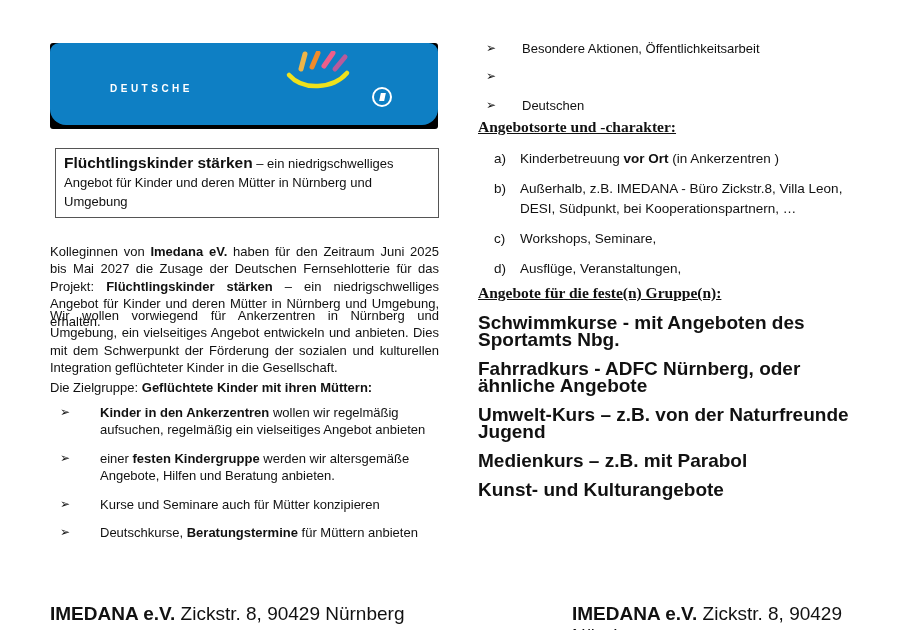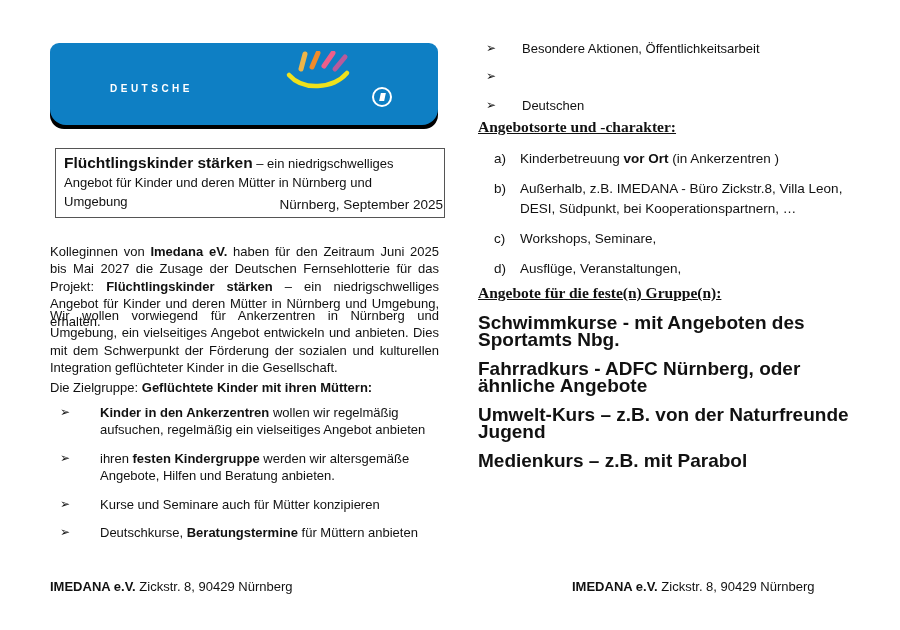--- a/index.html
+++ b/index.html
@@ -2,51 +2,51 @@
 <html><head>
 <meta charset="utf-8">
 <style>
   html,body{margin:0;padding:0;background:#ffffff;}
   .page{
     position:relative;width:900px;height:630px;background:#ffffff;
     font-family:"Liberation Sans","DejaVu Sans",sans-serif;color:#111;
     overflow:hidden;
   }
   
-  .logo{position:absolute;left:50px;top:43px;width:388px;height:86px;background:#000;border-radius:14px;}
+  .logo{position:absolute;left:50px;top:43px;width:388px;height:86px;background:#000;border-radius:3px;}
   .logo-blue{position:absolute;left:0;right:0;top:0;bottom:4px;background:#0e7fc4;border-radius:9px 9px 16px 16px;}
   .logo-deutsche{position:absolute;left:60px;top:40px;color:#fff;font-size:10px;font-weight:bold;letter-spacing:3.5px;}
   .logo-main{position:absolute;left:30px;top:44px;color:#fff;font-size:33px;font-weight:normal;letter-spacing:1px;}
   .logo-art{position:absolute;left:235px;top:8px;}
   .ard-circle{position:absolute;left:322px;top:44px;width:20px;height:20px;border:2px solid #fff;border-radius:50%;box-sizing:border-box;}
   .ard-one{position:absolute;left:6px;top:4px;width:5px;height:8px;background:#fff;transform:skewX(-12deg);}
   
   .b{font-weight:bold;}
   .abs{position:absolute;}
   .body-text{font-size:13px;line-height:17.4px;}
   .just{text-align:justify;}
   
   .title-box{
     position:absolute;left:55px;top:148px;width:368px;border:1px solid #555;
-    padding:4px 12px 6px 8px;font-size:13px;line-height:19px;
+    padding:4px 6px 6px 8px;font-size:13px;line-height:19px;
   }
   .title-box .tb-bold{font-weight:bold;font-size:15.5px;}
   .dateline{position:absolute;left:55px;top:197px;width:388px;text-align:right;font-size:13.5px;}
   
   .brow{display:flex;margin-bottom:11px;}
   .bmark{flex:none;width:50px;padding-left:10px;box-sizing:border-box;font-size:12px;}
   .btext{flex:1;}
   .rrow .bmark{width:44px;padding-left:8px;}
   
   .rhead{position:absolute;left:478px;font-size:15.5px;font-weight:bold;text-decoration:underline;font-family:Liberation Serif, serif;}
   .lrow{display:flex;margin-bottom:10px;font-size:13.5px;line-height:20px;}
   .llabel{flex:none;width:26px;}
   .ltext{flex:1;}
   .course{font-size:19px;font-weight:bold;line-height:17px;margin-bottom:12px;}
-  .footer{font-size:13px;}
+  .footer{font-size:19px;margin-top:24px;}
 </style>
 </head>
 <body>
 
 <div class="page">
 
   <div class="logo">
     <div class="logo-blue">
       <svg class="logo-art" width="70" height="42" viewBox="0 0 70 42">
         <path d="M 4,24 C 18,40 48,38 62,22" fill="none" stroke="#efe11c" stroke-width="4.5" stroke-linecap="round"></path>
@@ -59,42 +59,41 @@
       <span class="ard-circle">
           <span class="ard-one"></span>
         </span>
     </div>
   </div>
 
   <div class="title-box">
     <span class="tb-bold">Flüchtlingskinder stärken</span><span> – ein niedrigschwelliges Angebot für Kinder und deren Mütter in Nürnberg und Umgebung</span>
   </div>
 
-  <div class="dateline">Nürnberg, September 2025</div>
 
   <div class="abs body-text just" style="left:50px;top:243px;width:389px;">
     <span>Kolleginnen von </span><span class="b">Imedana eV.</span><span> haben für den Zeitraum Juni 2025 bis Mai 2027 die Zusage der Deutschen Fernsehlotterie für das Projekt: </span><span class="b">Flüchtlingskinder stärken</span><span> – ein niedrigschwelliges Angebot für Kinder und deren Mütter in Nürnberg und Umgebung, erhalten.</span>
   </div>
 
   <div class="abs body-text just" style="left:50px;top:307px;width:389px;">
     <span>Wir wollen vorwiegend für Ankerzentren in Nürnberg und Umgebung, ein vielseitiges Angebot entwickeln und anbieten. Dies mit dem Schwerpunkt der Förderung der sozialen und kulturellen Integration geflüchteter Kinder in die Gesellschaft.</span>
   </div>
 
   <div class="abs body-text" style="left:50px;top:379px;width:389px;">
     <span>Die Zielgruppe: </span><span class="b">Geflüchtete Kinder mit ihren Müttern:</span>
   </div>
 
   <div class="abs body-text" style="left:50px;top:404px;width:389px;">
     <div class="brow">
       <span class="bmark">➢</span>
       <span class="btext"><span class="b">Kinder in den Ankerzentren</span><span> wollen wir regelmäßig aufsuchen, regelmäßig ein vielseitiges Angebot anbieten</span></span>
     </div>
     <div class="brow">
       <span class="bmark">➢</span>
-      <span class="btext"><span>ihren </span><span class="b">festen Kindergruppe</span><span> werden wir altersgemäße Angebote, Hilfen und Beratung anbieten.</span></span>
+      <span class="btext"><span>einer </span><span class="b">festen Kindergruppe</span><span> werden wir altersgemäße Angebote, Hilfen und Beratung anbieten.</span></span>
     </div>
     <div class="brow">
       <span class="bmark">➢</span>
       <span class="btext"><span>Kurse und Seminare auch für Mütter konzipieren</span></span>
     </div>
     <div class="brow">
       <span class="bmark">➢</span>
       <span class="btext"><span>Deutschkurse, </span><span class="b">Beratungstermine</span><span> für Müttern anbieten</span></span>
     </div>
   </div>
@@ -138,19 +137,20 @@
     </div>
   </div>
 
   <div class="rhead" style="top:284px;">Angebote für die feste(n) Gruppe(n):</div>
 
   <div class="abs" style="left:478px;top:314px;width:378px;">
     <div class="course">Schwimmkurse  -  mit Angeboten des Sportamts Nbg.</div>
     <div class="course">Fahrradkurs -  ADFC Nürnberg, oder ähnliche Angebote</div>
     <div class="course">Umwelt-Kurs – z.B. von der  Naturfreunde Jugend</div>
     <div class="course">Medienkurs – z.B. mit Parabol</div>
+    <div class="course">Kunst- und Kulturangebote</div>
   </div>
 
   <div class="abs footer" style="left:572px;top:579px;">
     <span class="b">IMEDANA e.V.</span><span> Zickstr. 8,  90429 Nürnberg</span>
   </div>
 
 </div>
 
 </body></html>

